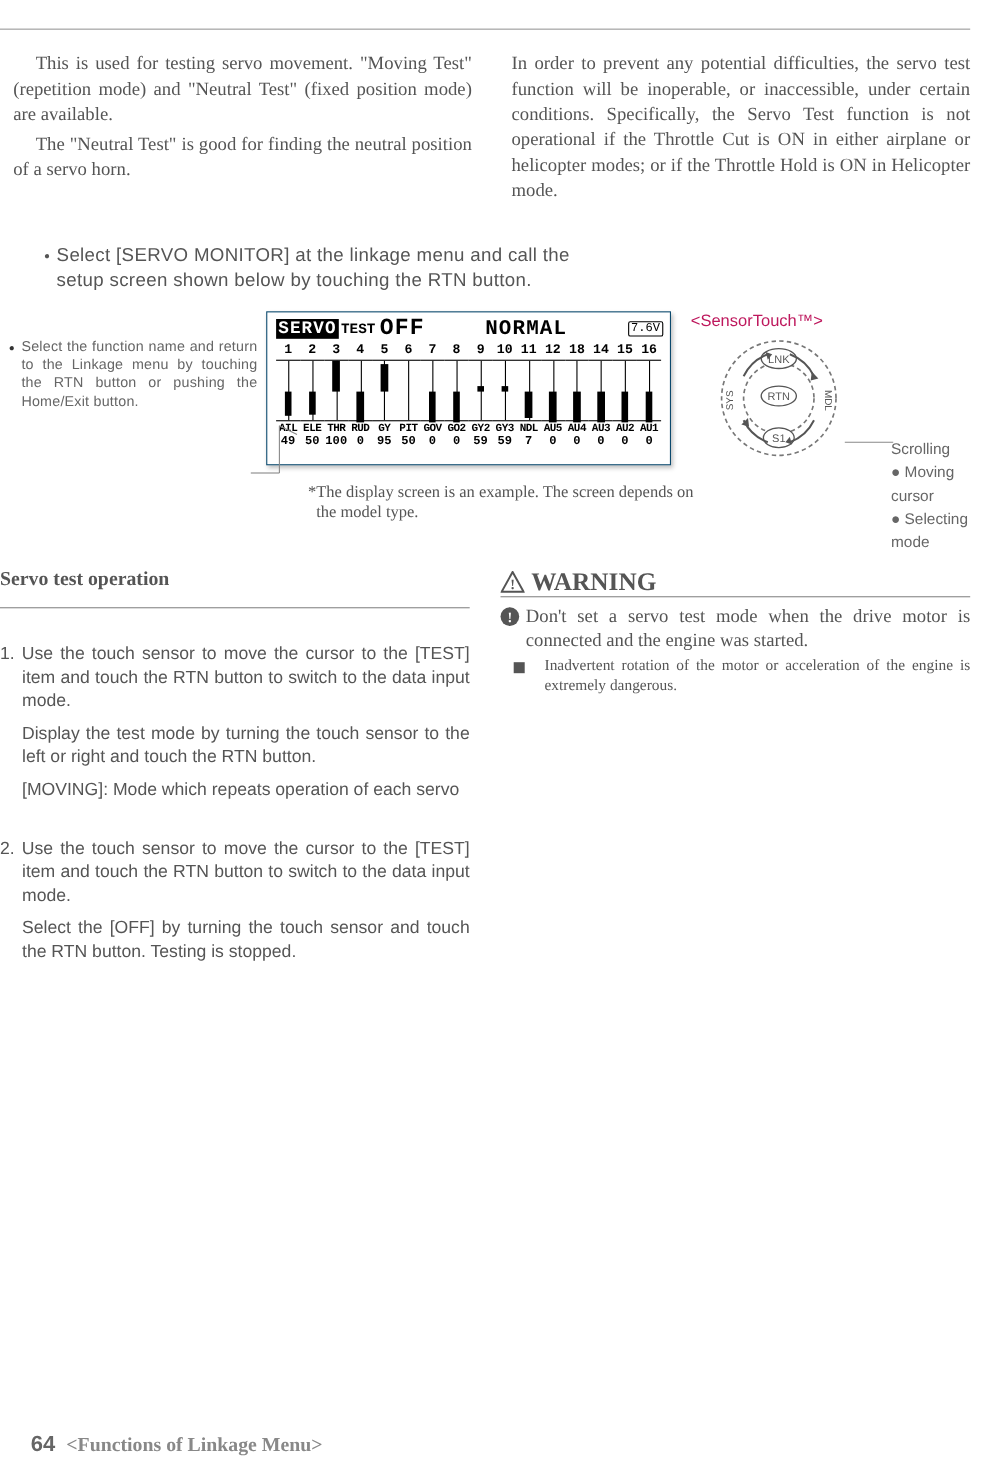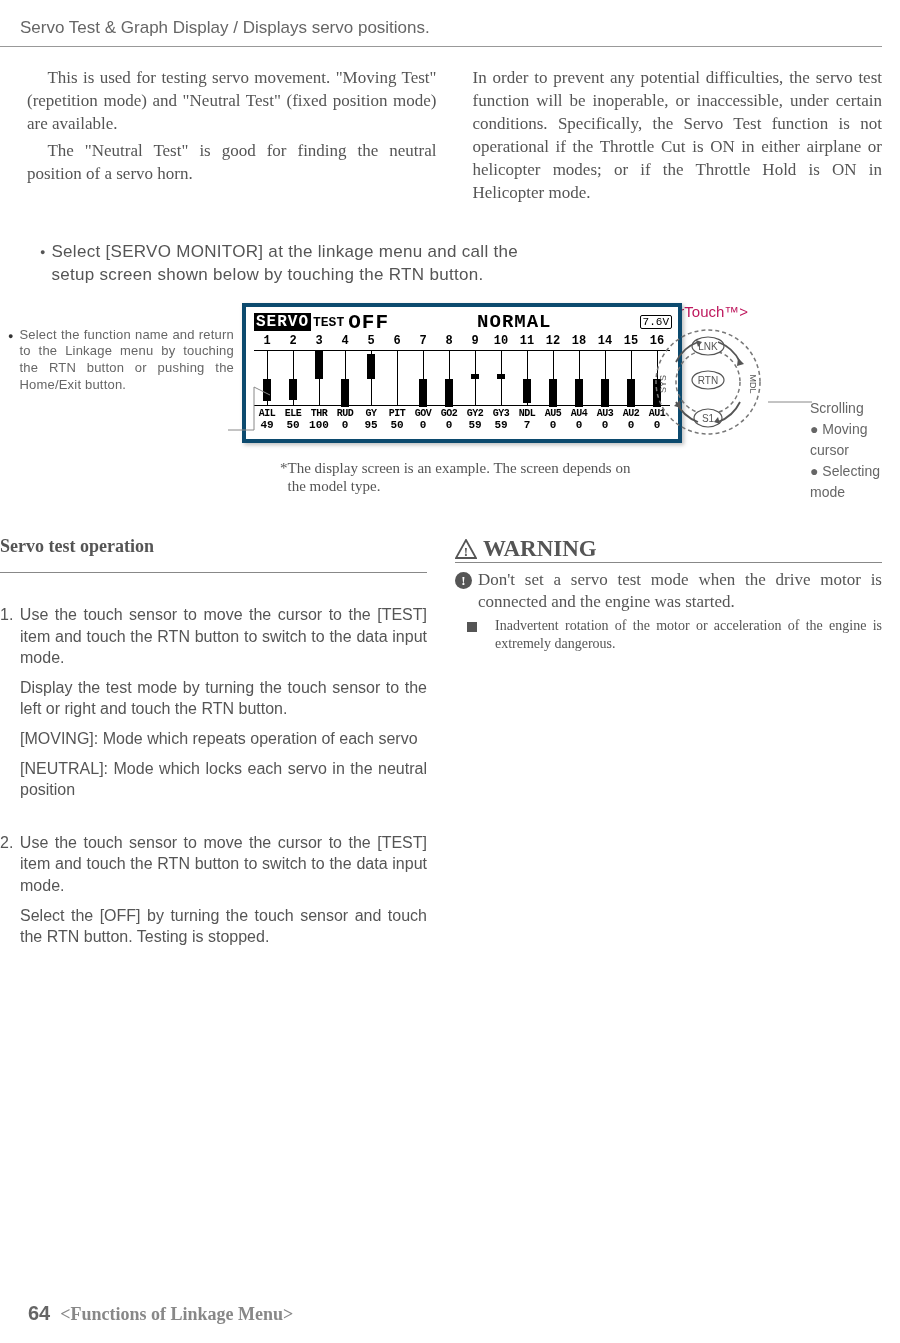--- a/index.html
+++ b/index.html
@@ -31,21 +31,20 @@
     }
     .subtitle {
       font-family: Arial, sans-serif;
       font-size: 17px;
       color: #666;
     }
     .intro-cols {
       display: flex;
       padding: 8px 18px 0 12px;
       gap: 36px;
-      margin-left: 15px;
     }
     .intro-left, .intro-right { flex: 1; }
     .intro-left p, .intro-right p {
       font-size: 17px;
       line-height: 1.35;
       text-align: justify;
       color: #555;
       margin-bottom: 4px;
     }
     .intro-left p { text-indent: 1.2em; }
@@ -85,24 +84,24 @@
       font-size: 13px;
       color: #666;
       line-height: 1.3;
       text-align: justify;
       letter-spacing: 0.2px;
     }
     .screen-img {
       width: 370px;
     }
     .lcd {
-      width: 440px;
+      width: 368px;
       height: 140px;
       background: #fff;
-      border: 4px solid #0c4a6e;
+      border: 1px solid #0c4a6e;
       position: relative;
       box-shadow: 2px 2px 4px rgba(0,0,0,0.25);
     }
     .lcd-top {
       display: flex;
       align-items: center;
       padding: 4px 6px 0 8px;
       font-family: "Courier New", monospace;
       color: #000;
     }
@@ -313,21 +312,20 @@
     }
     .callout-svg {
       position: absolute;
       pointer-events: none;
     }
   </style>
 </head>
 <body>
 
 <div class="header">
-  <div class="subtitle sans">Servo Test &amp; Graph Display / Displays servo positions.</div>
 </div>
 
 <div class="intro-cols">
   <div class="intro-left">
     <p>This is used for testing servo movement. "Moving Test" (repetition mode) and "Neutral Test" (fixed position mode) are available.</p>
     <p>The "Neutral Test" is good for finding the neutral position of a servo horn.</p>
   </div>
   <div class="intro-right">
     <p>In order to prevent any potential difficulties, the servo test function will be inoperable, or inaccessible, under certain conditions.  Specifically, the Servo Test function is not operational if the Throttle Cut is ON in either airplane or helicopter modes; or if the Throttle Hold is ON in Helicopter mode.</p>
   </div>
@@ -521,21 +519,20 @@
 
 <div class="screen-footnote">*The display screen is an example. The screen depends on the model type.</div>
 
 <div class="lower-cols">
   <div class="op-col">
     <div class="section-head">Servo test operation</div>
     <div class="op-body">
       <p class="numbered">1. Use the touch sensor to move the cursor to the [TEST] item and touch the RTN button to switch to the data input mode.</p>
       <p class="indent">Display the test mode by turning the touch sensor to the left or right and touch the RTN button.</p>
       <p class="indent">[MOVING]: Mode which repeats operation of each servo</p>
-      <p class="indent">[NEUTRAL]: Mode which locks each servo in the neutral position</p>
       <p class="numbered">2. Use the touch sensor to move the cursor to the [TEST] item and touch the RTN button to switch to the data input mode.</p>
       <p class="indent">Select the [OFF] by turning the touch sensor and touch the RTN button. Testing is stopped.</p>
     </div>
   </div>
   <div class="warn-col">
     <div class="warn-head">
       <span class="warn-tri">
         <svg width="22" height="20" viewBox="0 0 22 20">
             <polygon points="11,1 21,19 1,19" fill="none" stroke="#555" stroke-width="1.8"></polygon>
             <text x="11" y="16.5" text-anchor="middle" font-size="13" fill="#555" font-weight="bold">!</text>

